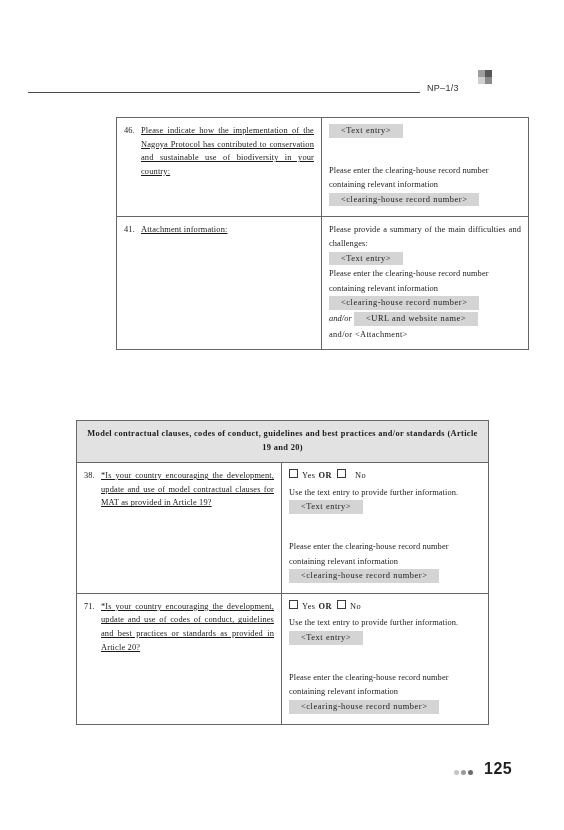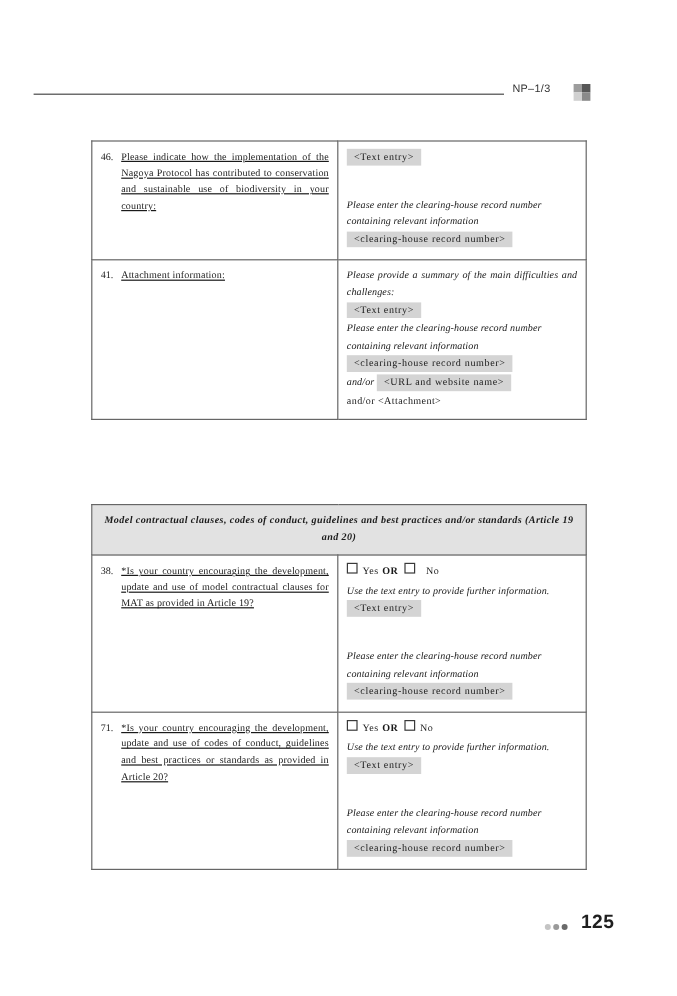--- a/index.html
+++ b/index.html
@@ -13,21 +13,21 @@
     position: relative;
     font-family: "Liberation Serif", serif;
     color: #1a1a1a;
     overflow: hidden;
   }
 
   
   .page-header {
     position: absolute;
     left: 0;
-    top: 62px;
+    top: 76px;
     width: 480px;
     height: 30px;
   }
   .header-rule {
     position: absolute;
     left: 28px;
     top: 16px;
     width: 392px;
     height: 1px;
     background: #4a4a4a;
@@ -59,21 +59,21 @@
   .hm4 { background: #8a8a8a; }
 
   
   .qtable {
     position: absolute;
     border-collapse: collapse;
     table-layout: fixed;
     width: 412px;
     left: 76px;
   }
-  #table-top  { top: 117px; }
+  #table-top  { top: 117px; margin-left: 40px; }
   #table-mcc  { top: 420px; }
 
   .qtable td,
   .qtable th {
     border: 1px solid #666666;
     vertical-align: top;
     padding: 6px 7px 8px 7px;
     font-size: 8.4px;
     line-height: 1.62;
   }
@@ -81,21 +81,20 @@
   col.c-value { width: 207px; }
 
   .section-head {
     background: #e2e2e2;
     text-align: center;
     font-weight: bold;
     font-size: 9px;
     line-height: 1.7;
     letter-spacing: 0.35px;
     padding: 7px 16px 8px 16px;
-    font-style: italic;
   }
 
   
   .q-label {
     text-align: justify;
     text-align-last: left;
   }
   .q-num {
     float: left;
     width: 17px;
@@ -103,30 +102,29 @@
   }
   .q-body {
     display: block;
     margin-left: 17px;
     text-align: justify;
     text-align-last: left;
     letter-spacing: 0.15px;
     text-decoration: underline;
   }
   .v-italic {
-    font-style: italic;
     text-align: justify;
     text-align-last: left;
     margin: 0 0 1px 0;
     letter-spacing: 0.1px;
   }
   .v-field {
     display: inline-block;
     background: #d4d4d4;
-    padding: 0 6px;
+    padding: 0 12px;
     letter-spacing: 0.55px;
     margin: 0;
   }
   .v-field-row { margin: 0 0 2px 0; }
   .spacer-md { height: 24px; }
   .andor {
     font-style: italic;
     letter-spacing: 0.1px;
   }
   .plain-row {

